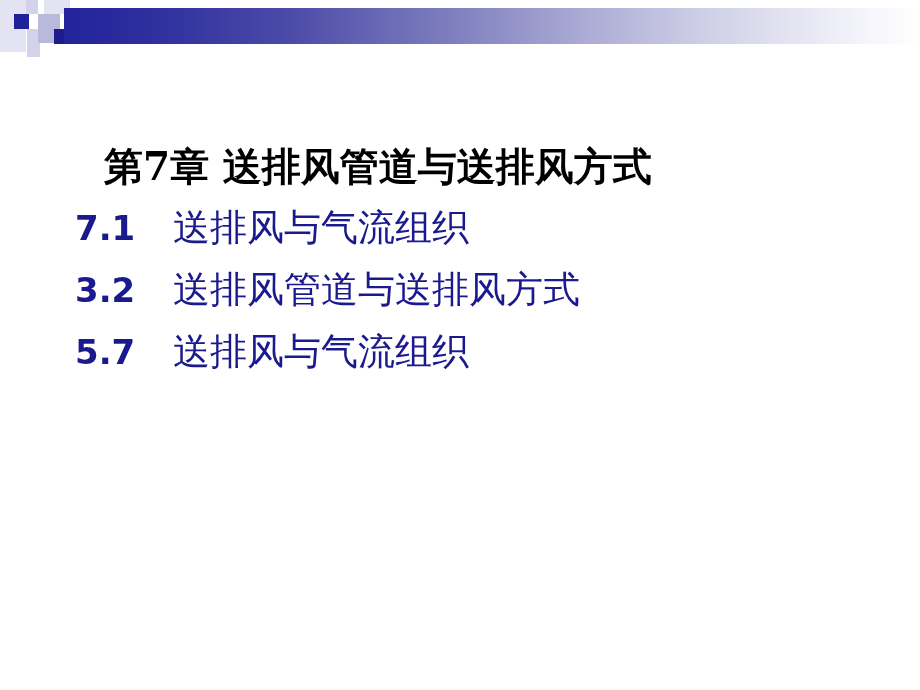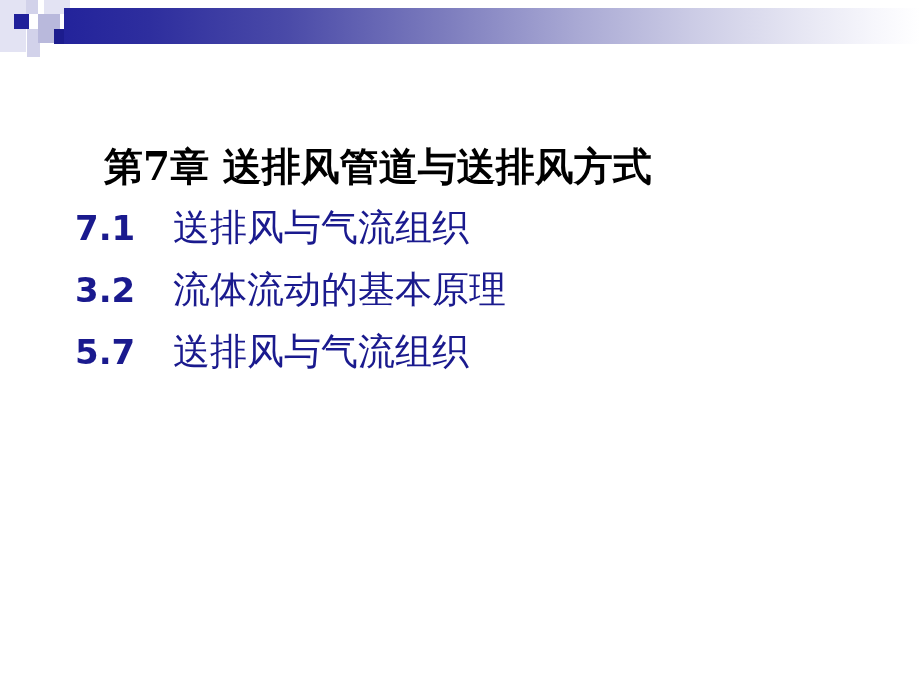--- a/index.html
+++ b/index.html
@@ -148,21 +148,21 @@
 
   <div class="outline">
 
     <div class="outline-item">
       <span class="item-number">7.1</span>
       <span class="item-text">送排风与气流组织</span>
     </div>
 
     <div class="outline-item">
       <span class="item-number">3.2</span>
-      <span class="item-text">流体流动的基本原理</span>
+      <span class="item-text">送排风管道与送排风方式</span>
     </div>
 
     <div class="outline-item">
       <span class="item-number">5.7</span>
       <span class="item-text">送排风与气流组织</span>
     </div>
 
 
   </div>
 

